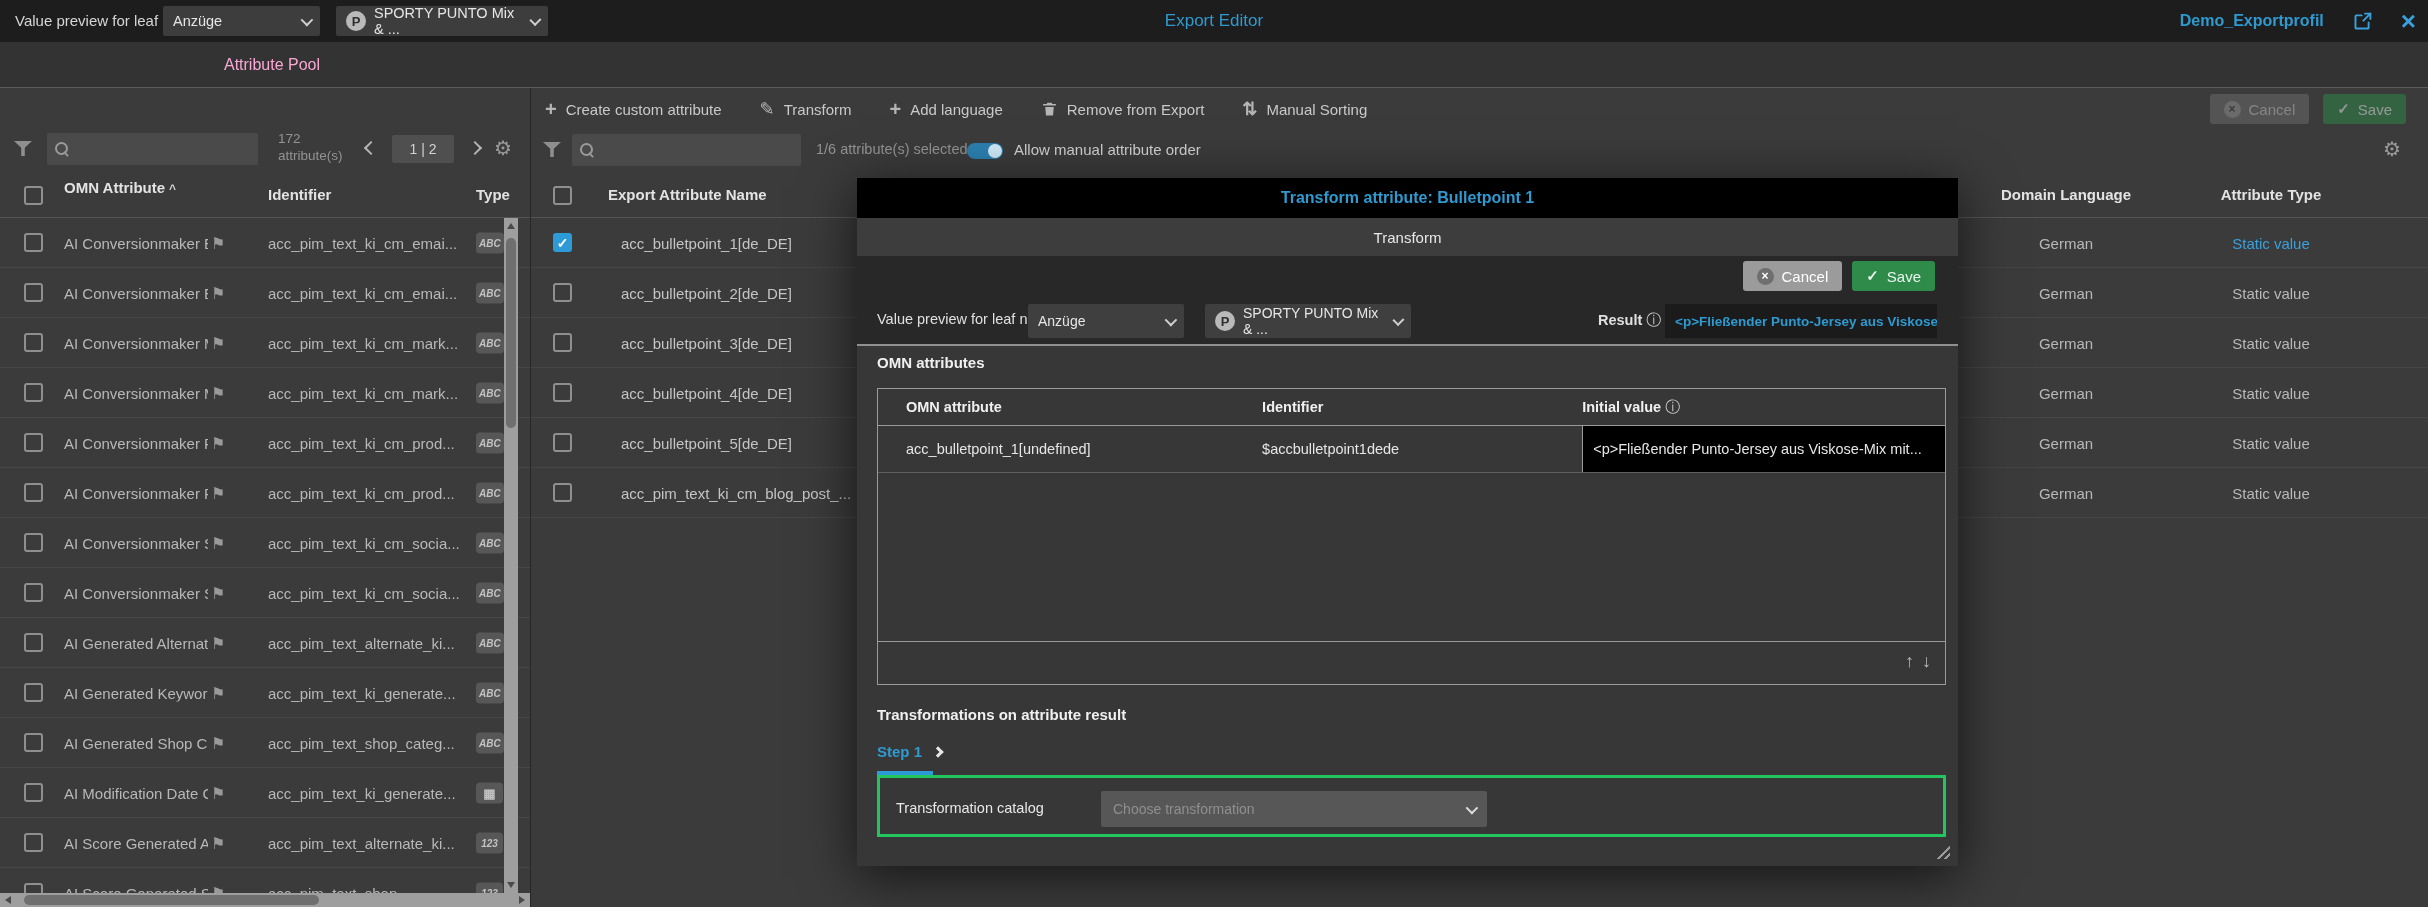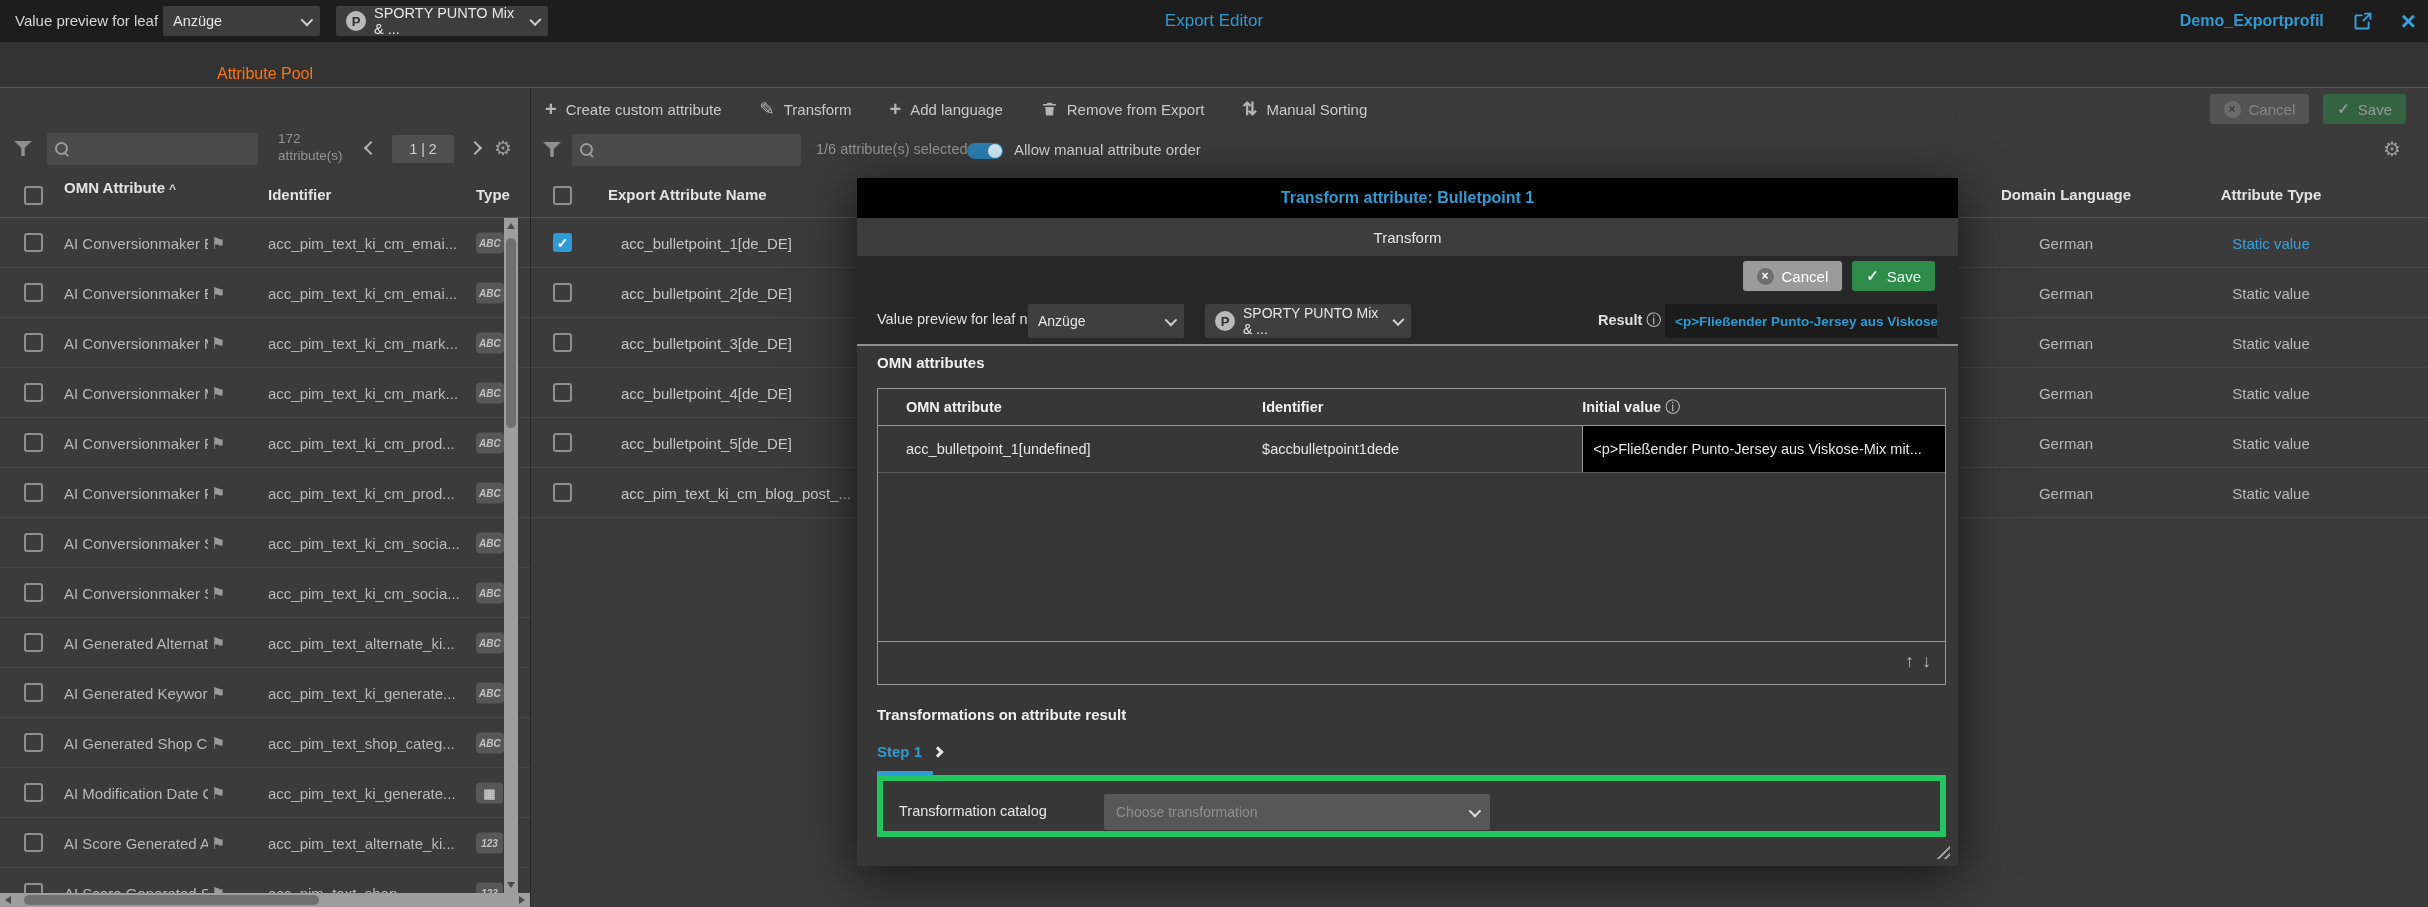--- a/index.html
+++ b/index.html
@@ -15,21 +15,21 @@
   .sel-leaf { left:163px; width:157px; }
   .sel-prod { left:336px; width:212px; }
   .avatar { width:20px; height:20px; border-radius:50%; background:#b9b9b9; color:#2f2f2f; font-weight:bold; font-size:13px; display:flex; align-items:center; justify-content:center; flex:0 0 auto; }
   .app-title { position:absolute; left:1214px; top:0; height:42px; line-height:42px; transform:translateX(-50%); color:#2f9ad0; font-weight:normal; font-size:17px; }
   .top-right { position:absolute; right:12px; top:0; height:42px; display:flex; align-items:center; gap:28px;text-align:center; }
   .profile-name { color:#2f9ad0; font-weight:bold; font-size:16px; }
   .close-x { color:#3aa0dc; font-size:26px; font-weight:bold; line-height:20px; cursor:pointer; }
 
   
   .panel-heads { position:absolute; left:0; top:42px; width:2428px; height:46px; background:#333; border-bottom:1px solid #5a5a5a; }
-  .phead { position:absolute; top:9px; height:46px; display:flex; align-items:center; justify-content:center; color:#f97316; font-size:16px; }
+  .phead { position:absolute; top:0; height:46px; display:flex; align-items:center; justify-content:center; color:#f9a8d4; font-size:16px;margin-left:7px; }
   .phead-left { left:0; width:530px; }
   .phead-right { left:530px; width:1898px; border-left:1px solid #252525; }
 
   
   .chev { width:9px; height:9px; border-right:2px solid #cfcfcf; border-bottom:2px solid #cfcfcf; transform:rotate(45deg) translateY(-2px); display:inline-block; }
   .pchev { width:10px; height:10px; border-right:2px solid #b5b5b5; border-bottom:2px solid #b5b5b5; display:inline-block; cursor:pointer; }
   .pchev.left { transform:rotate(135deg); }
   .pchev.right { transform:rotate(-45deg); }
   .funnel { width:18px; height:15px; background:#8f8f8f; clip-path:polygon(0 0,100% 0,60% 45%,60% 100%,40% 100%,40% 45%); }
   .gear { color:#9a9a9a; font-size:20px; line-height:20px; cursor:pointer; }
@@ -146,21 +146,21 @@
   .omn-row .oc1, .omn-row .oc2 { display:flex; align-items:center; }
   .omn-row .oc3 { background:#000000; border-left:1px solid #9a9a9a; display:flex; align-items:center; padding:0 10px; white-space:nowrap; overflow:hidden; }
   .omn-body { flex:1; }
   .omn-foot { height:43px; border-top:1px solid #9a9a9a; position:relative; }
   .updown { position:absolute; right:14px; top:9px; display:flex; gap:8px; color:#b8b8b8; font-size:18px; font-weight:bold; cursor:pointer; }
 
   .trans-lbl { top:528px; }
   .step { position:absolute; left:20px; top:565px; display:flex; align-items:center; gap:12px; color:#2f9ad0; font-weight:bold; font-size:15px; cursor:pointer; }
   .step .schev { width:8px; height:8px; border-right:3px solid #e8e8e8; border-bottom:3px solid #e8e8e8; transform:rotate(-45deg); }
   .step-underline { position:absolute; left:20px; top:593px; width:56px; height:4px; background:#2d9bd8; }
-  .catalog-box { position:absolute; left:20px; top:597px; width:1069px; height:62px; border:6px solid #22c55e;padding-left:48px; }
+  .catalog-box { position:absolute; left:20px; top:597px; width:1069px; height:62px; border:3px solid #22c55e;padding-left:48px; }
   .catalog-box .lbl { position:absolute; left:16px; top:22px; color:#e8e8e8; font-size:14.5px; }
   .cat-select { position:absolute; left:221px; top:13px; width:386px; height:36px; background:#575757; border-radius:2px; display:flex; align-items:center; padding:0 12px; color:#8f8f8f; font-size:14px; }
   .cat-select .chev { margin-left:auto; border-color:#dcdcdc; }
   .resize-handle { position:absolute; right:8px; bottom:7px; width:16px; height:16px; background:repeating-linear-gradient(135deg, transparent 0 3px, #9a9a9a 3px 5px); clip-path:polygon(100% 0,100% 100%,0 100%); cursor:nwse-resize; }
 </style>
 </head>
 <body>
 
 <div id="app">
 

